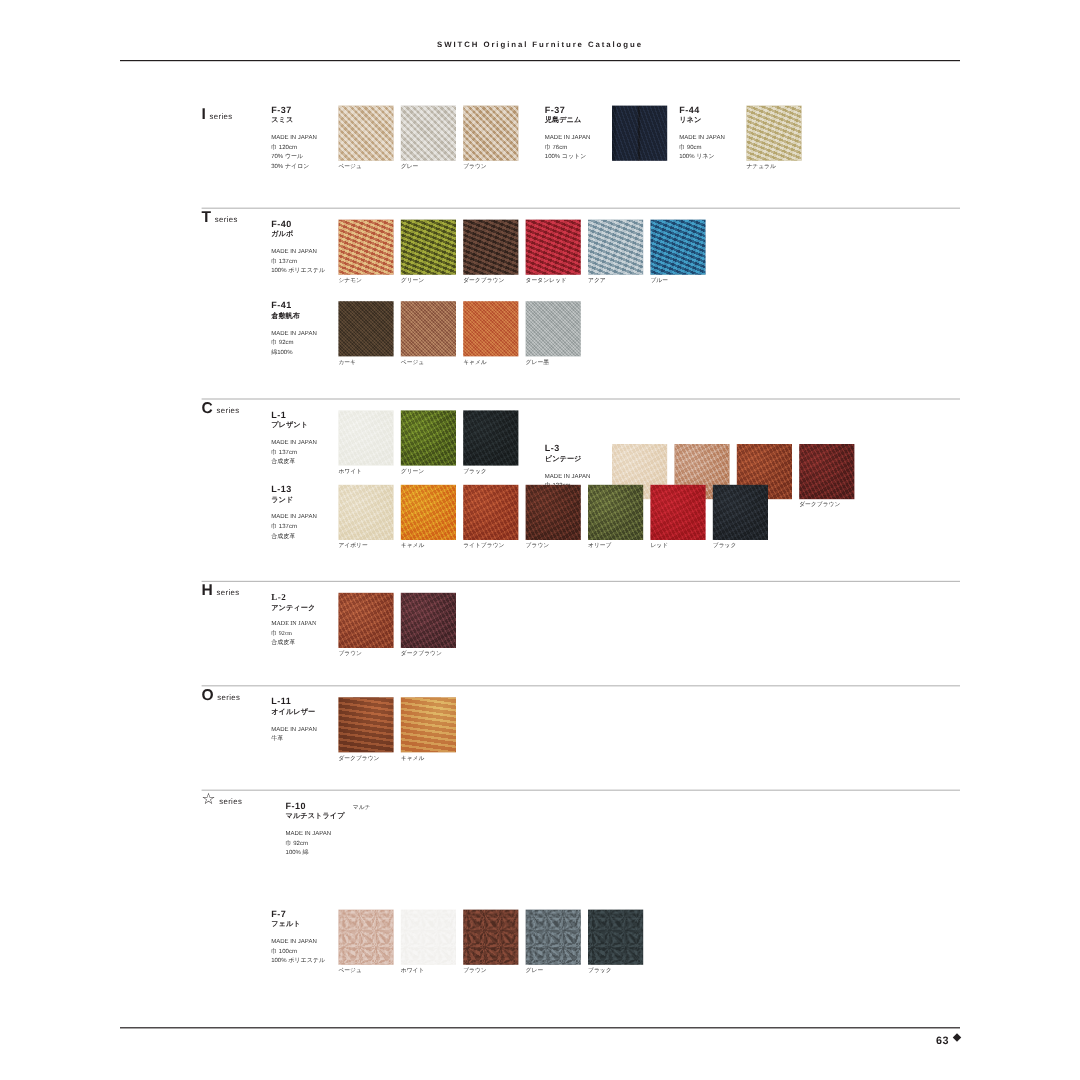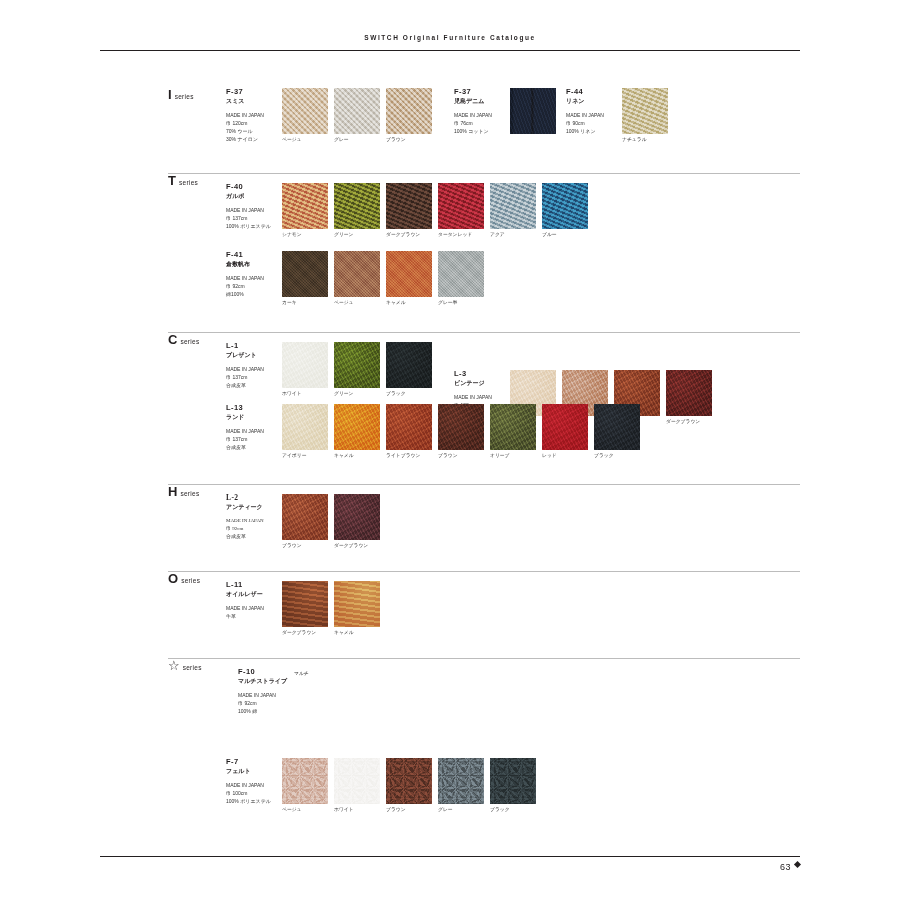--- a/index.html
+++ b/index.html
@@ -27,21 +27,21 @@
     background:#231f20;
   }
 
   
   .footer-rule {
     position:absolute; left:100px; top:856px; width:700px; height:1px;
     background:#231f20;
   }
   .footer-page {
     position:absolute; right:100px; top:862px;
-    font-size:9px; font-weight:normal; letter-spacing:.5px;
+    font-size:9px; font-weight:bold; letter-spacing:.5px;
     display:flex; align-items:flex-start; gap:4px;
   }
   .diamond {
     display:inline-block; width:5px; height:5px;
     background:#231f20; transform:rotate(45deg);
   }
 
   
   .sheet { position:absolute; left:0; top:0; width:900px; height:900px; }
 

